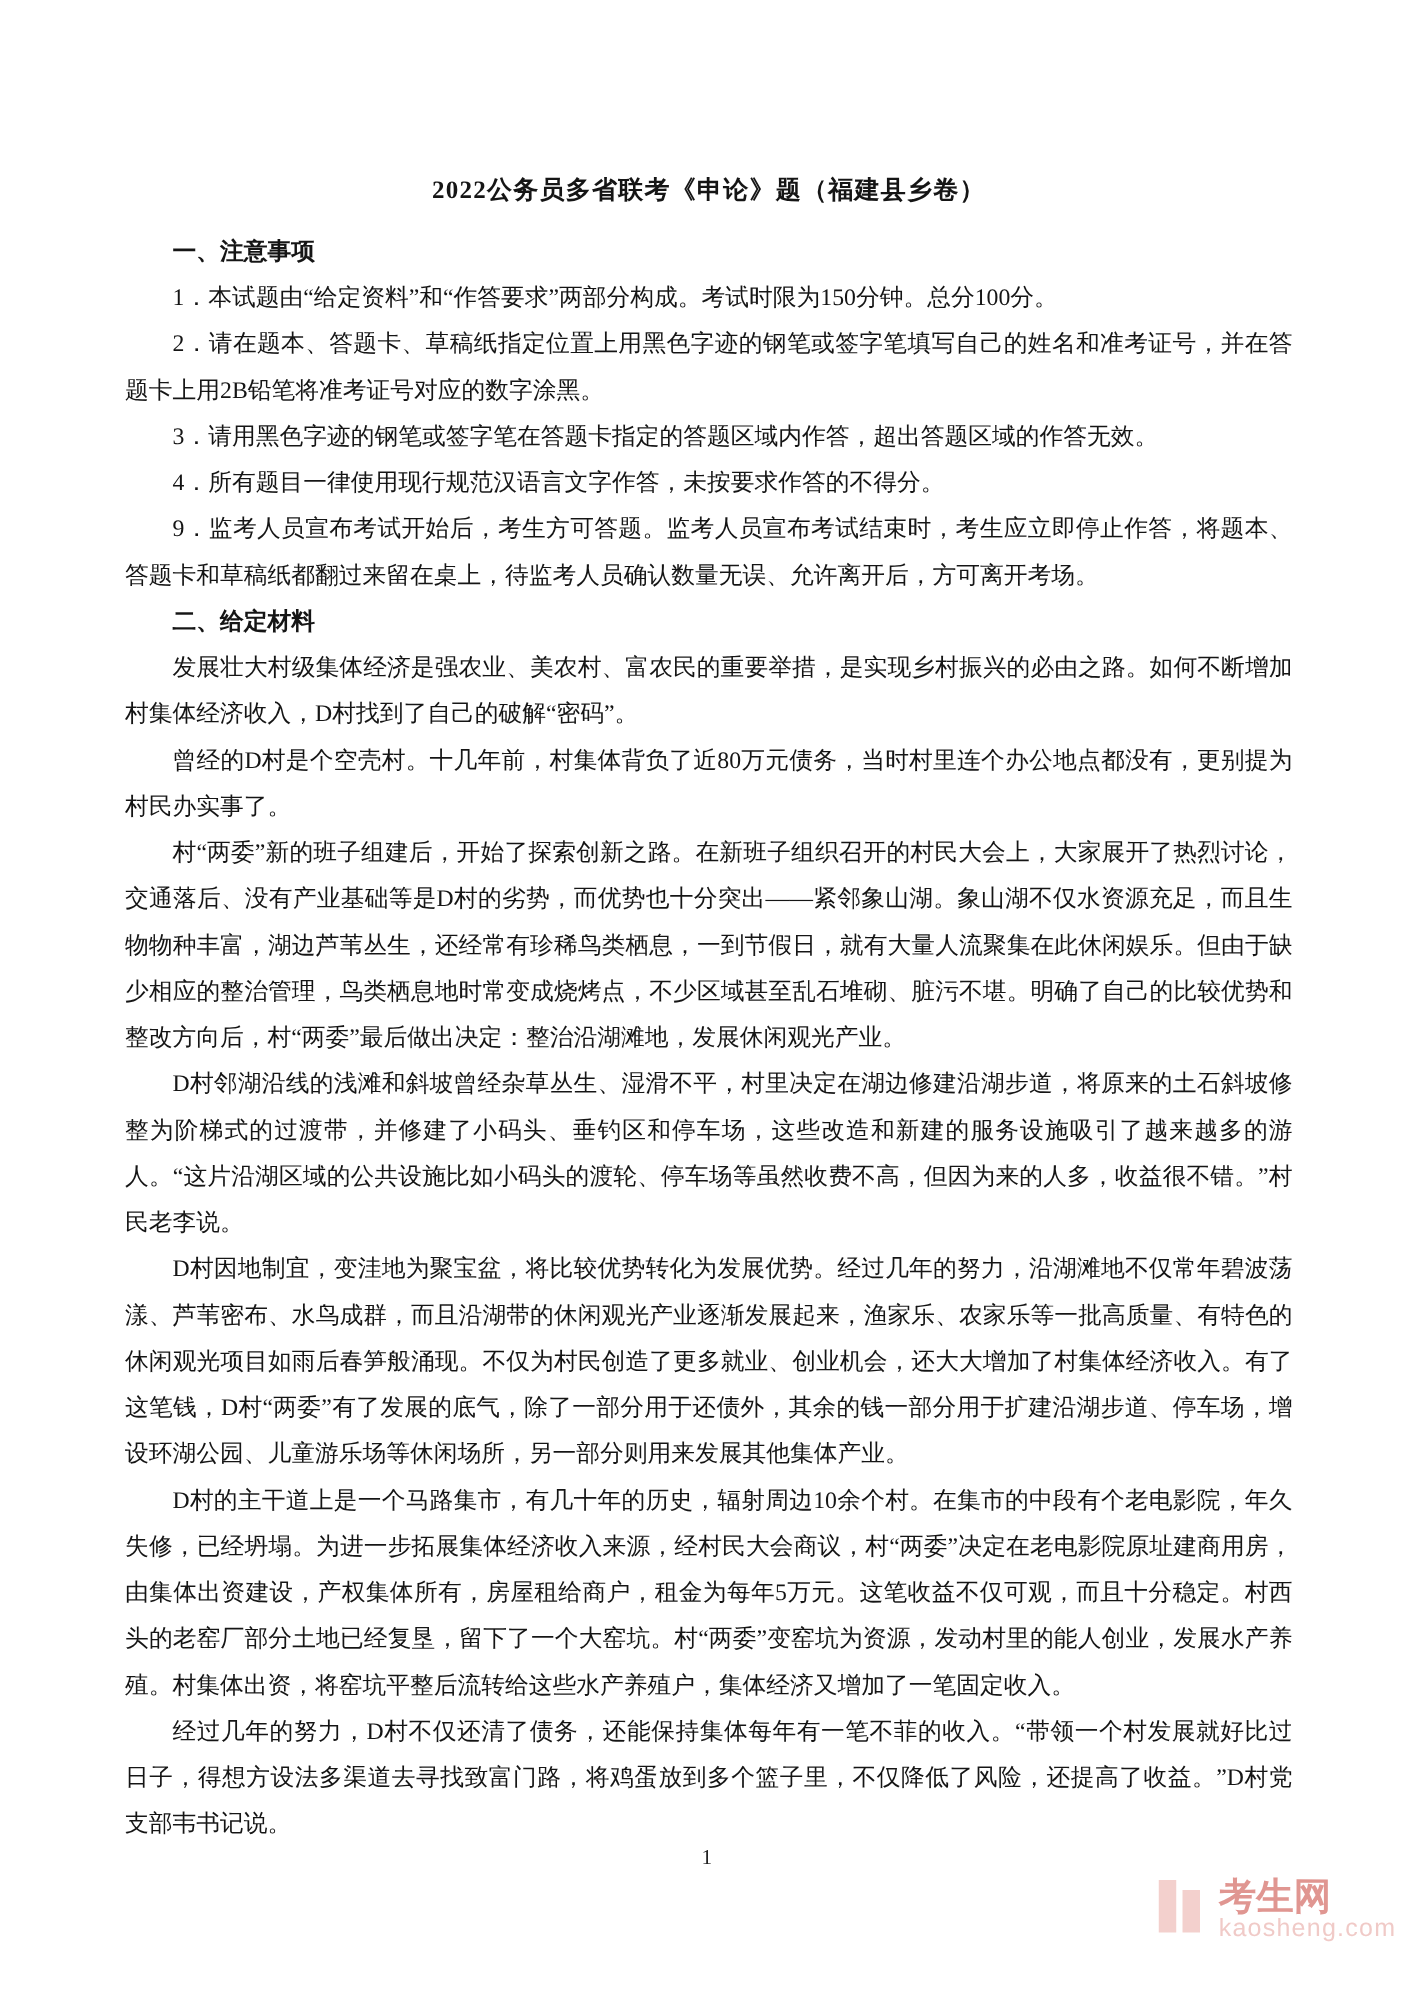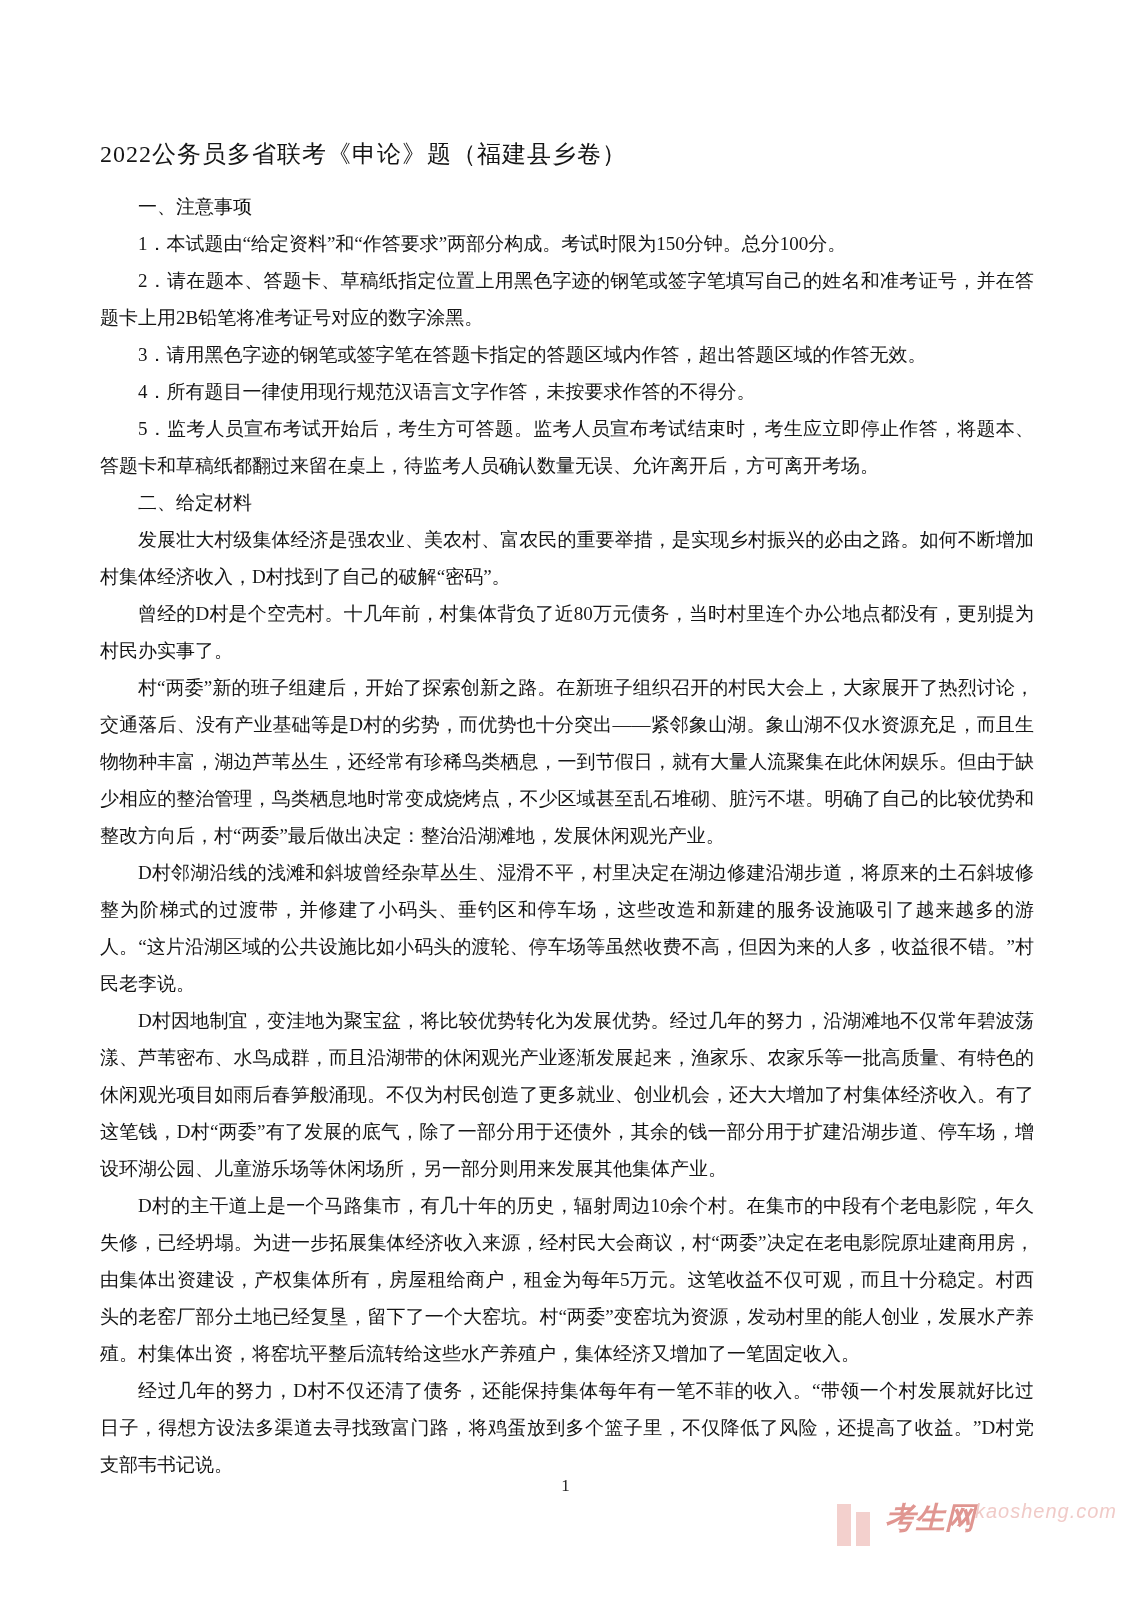--- a/index.html
+++ b/index.html
@@ -12,34 +12,34 @@
     position: relative;
     overflow: hidden;
   }
   .page {
     position: relative;
     width: 1131px;
     height: 1600px;
     padding: 138px 97px 0 100px;
   }
   .doc-title {
-    text-align: left;
-    font-size: 24px;
-    font-weight: normal;
+    text-align: center;
+    font-size: 20px;
+    font-weight: bold;
     letter-spacing: 1px;
     margin-bottom: 18px;
   }
   .doc-body p {
     font-size: 19px;
     line-height: 37px;
     text-indent: 2em;
     text-align: justify;
     word-break: break-all;
   }
-  .doc-body p.h { font-weight: normal; }
+  .doc-body p.h { font-weight: bold; }
   .bold { font-weight: bold; }
   .page-number {
     position: absolute;
     top: 1476px;
     left: 0;
     width: 100%;
     text-align: center;
     font-size: 17px;
     color: #222;
   }
@@ -63,21 +63,21 @@
     left: 2px; top: 2px;
     width: 14px; height: 42px;
     background: #f2cbc8;
   }
   .wm-icon .bar2 {
     position: absolute;
     left: 21px; top: 10px;
     width: 14px; height: 34px;
     background: #f2cbc8;
   }
-  .wm-text { display: flex; flex-direction: row; font-style: italic; }
+  .wm-text { display: flex; flex-direction: column; }
   .wm-name {
     font-size: 30px;
     line-height: 32px;
     font-weight: bold;
     color: #dd8b86;
     font-family: "Liberation Sans", sans-serif;
   }
   .wm-domain {
     font-size: 20px;
     line-height: 18px;
@@ -92,21 +92,21 @@
 <div class="page">
 
   <h1 class="doc-title">2022公务员多省联考《申论》题（福建县乡卷）</h1>
 
   <div class="doc-body">
     <p class="h">一、注意事项</p>
     <p>1．本试题由“给定资料”和“作答要求”两部分构成。考试时限为150分钟。总分100分。</p>
     <p>2．请在题本、答题卡、草稿纸指定位置上用黑色字迹的钢笔或签字笔填写自己的姓名和准考证号，并在答题卡上用2B铅笔将准考证号对应的数字涂黑。</p>
     <p>3．请用黑色字迹的钢笔或签字笔在答题卡指定的答题区域内作答，超出答题区域的作答无效。</p>
     <p>4．所有题目一律使用现行规范汉语言文字作答，未按要求作答的不得分。</p>
-    <p>5．监考人员宣布考试开始后，考生方可答题。监考人员宣布考试结束时，考生应立即停止作答，将题本、答题卡和草稿纸都翻过来留在桌上，待监考人员确认数量无误、允许离开后，方可离开考场。</p>
+    <p>9．监考人员宣布考试开始后，考生方可答题。监考人员宣布考试结束时，考生应立即停止作答，将题本、答题卡和草稿纸都翻过来留在桌上，待监考人员确认数量无误、允许离开后，方可离开考场。</p>
     <p class="h">二、给定材料</p>
     <p>发展壮大村级集体经济是强农业、美农村、富农民的重要举措，是实现乡村振兴的必由之路。如何不断增加村集体经济收入，D村找到了自己的破解“密码”。</p>
     <p>曾经的D村是个空壳村。十几年前，村集体背负了近80万元债务，当时村里连个办公地点都没有，更别提为村民办实事了。</p>
     <p>村“两委”新的班子组建后，开始了探索创新之路。在新班子组织召开的村民大会上，大家展开了热烈讨论，交通落后、没有产业基础等是D村的劣势，而优势也十分突出——紧邻象山湖。象山湖不仅水资源充足，而且生物物种丰富，湖边芦苇丛生，还经常有珍稀鸟类栖息，一到节假日，就有大量人流聚集在此休闲娱乐。但由于缺少相应的整治管理，鸟类栖息地时常变成烧烤点，不少区域甚至乱石堆砌、脏污不堪。明确了自己的比较优势和整改方向后，村“两委”最后做出决定：整治沿湖滩地，发展休闲观光产业。</p>
     <p>D村邻湖沿线的浅滩和斜坡曾经杂草丛生、湿滑不平，村里决定在湖边修建沿湖步道，将原来的土石斜坡修整为阶梯式的过渡带，并修建了小码头、垂钓区和停车场，这些改造和新建的服务设施吸引了越来越多的游人。“这片沿湖区域的公共设施比如小码头的渡轮、停车场等虽然收费不高，但因为来的人多，收益很不错。”村民老李说。</p>
     <p>D村因地制宜，变洼地为聚宝盆，将比较优势转化为发展优势。经过几年的努力，沿湖滩地不仅常年碧波荡漾、芦苇密布、水鸟成群，而且沿湖带的休闲观光产业逐渐发展起来，渔家乐、农家乐等一批高质量、有特色的休闲观光项目如雨后春笋般涌现。不仅为村民创造了更多就业、创业机会，还大大增加了村集体经济收入。有了这笔钱，D村“两委”有了发展的底气，除了一部分用于还债外，其余的钱一部分用于扩建沿湖步道、停车场，增设环湖公园、儿童游乐场等休闲场所，另一部分则用来发展其他集体产业。</p>
     <p>D村的主干道上是一个马路集市，有几十年的历史，辐射周边10余个村。在集市的中段有个老电影院，年久失修，已经坍塌。为进一步拓展集体经济收入来源，经村民大会商议，村“两委”决定在老电影院原址建商用房，由集体出资建设，产权集体所有，房屋租给商户，租金为每年5万元。这笔收益不仅可观，而且十分稳定。村西头的老窑厂部分土地已经复垦，留下了一个大窑坑。村“两委”变窑坑为资源，发动村里的能人创业，发展水产养殖。村集体出资，将窑坑平整后流转给这些水产养殖户，集体经济又增加了一笔固定收入。</p>
     <p>经过几年的努力，D村不仅还清了债务，还能保持集体每年有一笔不菲的收入。“带领一个村发展就好比过日子，得想方设法多渠道去寻找致富门路，将鸡蛋放到多个篮子里，不仅降低了风险，还提高了收益。”D村党支部韦书记说。</p>
   </div>
 

